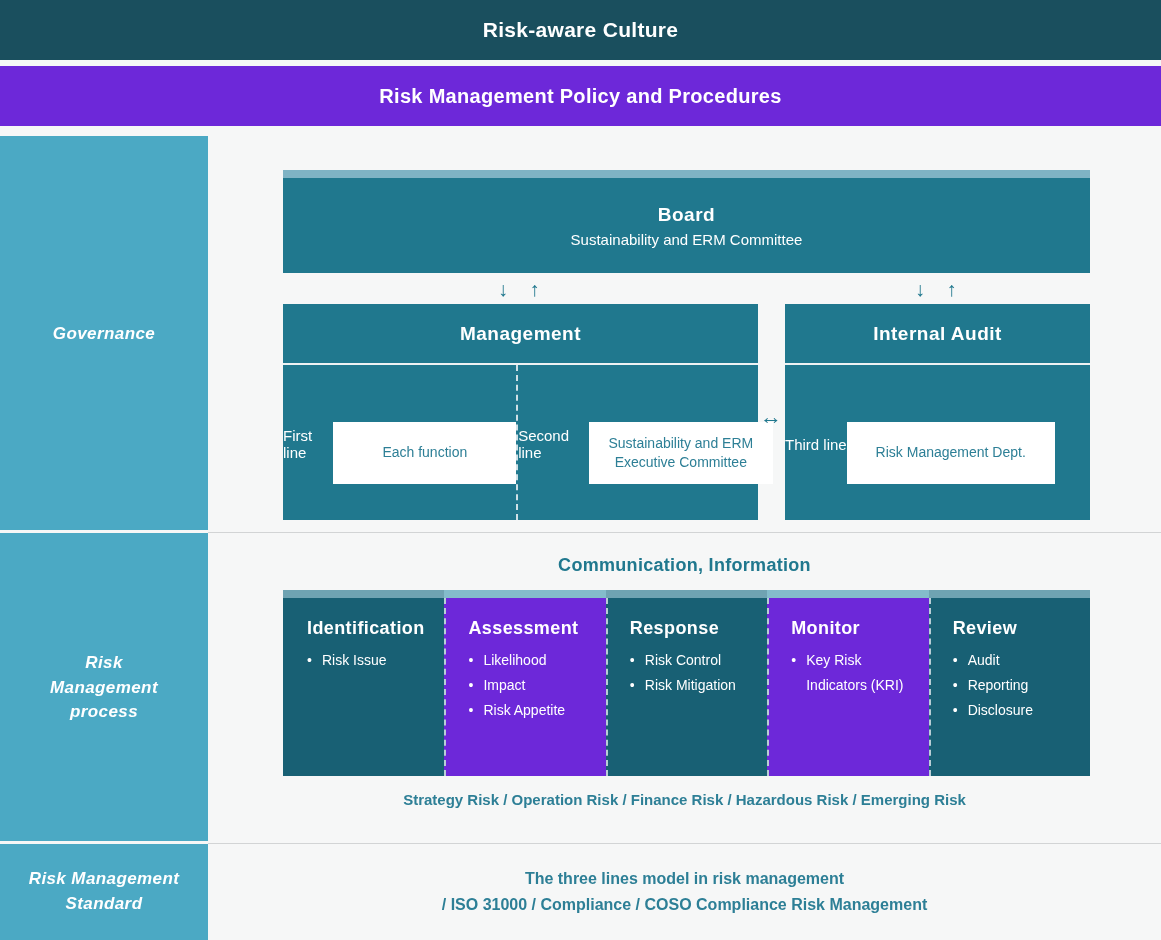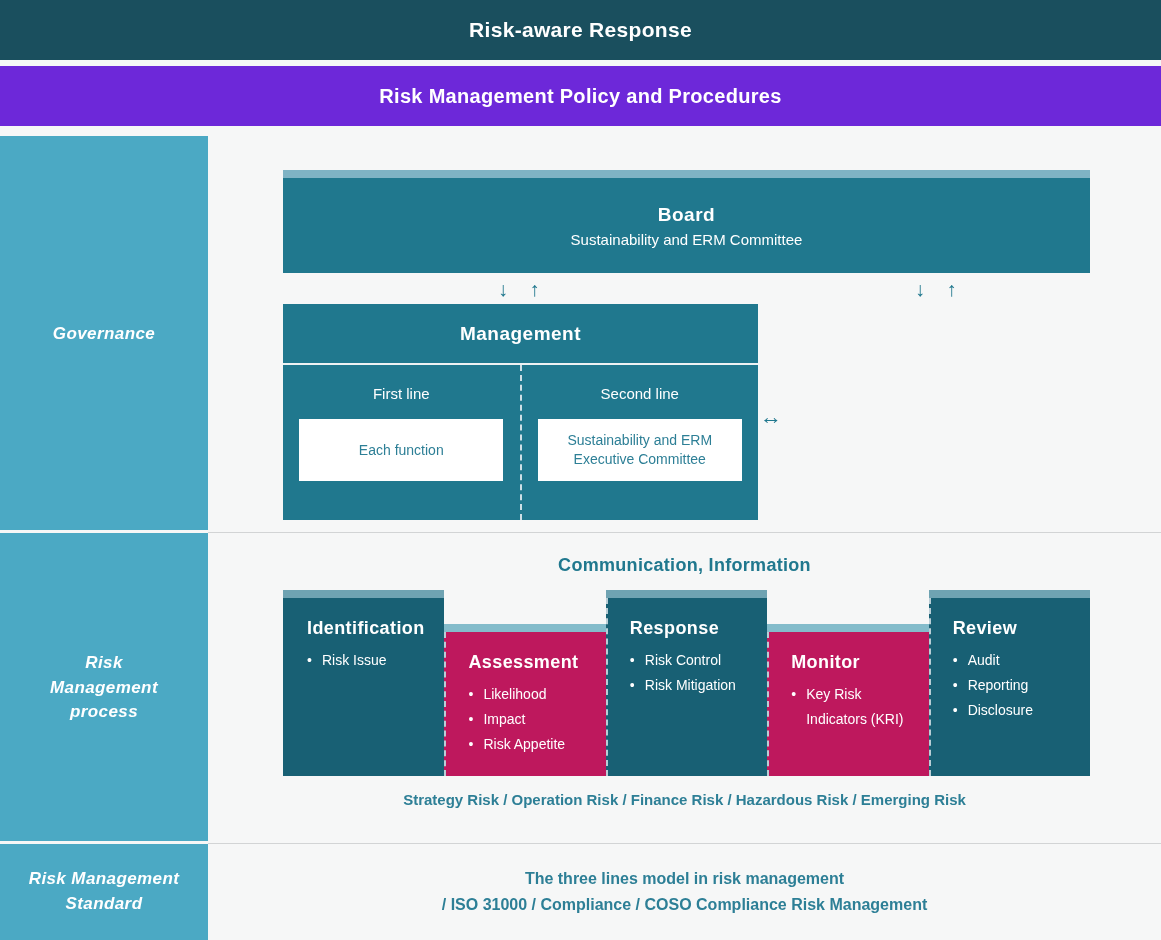--- a/index.html
+++ b/index.html
@@ -58,40 +58,40 @@
 
   #management { left: 75px; top: 168px; width: 475px; height: 216px; }
   #audit      { left: 577px; top: 168px; width: 305px; height: 216px; }
 
   .unit-header { position: absolute; left: 0; top: 0; width: 100%; height: 59px;
                  display: flex; align-items: center; justify-content: center;
                  font-size: 19px; font-weight: bold; letter-spacing: .5px; }
   .unit-sep { position: absolute; left: 0; top: 59px; width: 100%; height: 2px; background: #eef2f3; }
   .unit-body { position: absolute; left: 0; top: 61px; width: 100%; height: 155px; display: flex; }
 
-  .lane { position: relative; flex: 1; display: flex; flex-direction: column; align-items: center; padding-top: 20px; }
+  .lane { position: relative; flex: 1; display: flex; flex-direction: row; align-items: center; padding-top: 20px; }
   .lane + .lane { border-left: 2px dashed #cfe0e6; }
   .lane-title { font-size: 15px; margin-bottom: 17px; }
   .lane-card {
     background: #ffffff; color: #2d7f96; font-size: 14px; line-height: 1.35;
     text-align: center; display: flex; align-items: center; justify-content: center;
     width: 204px; height: 62px; padding: 0 6px;
   }
   #audit .lane-card { width: 208px; }
 
   .harrow { position: absolute; left: 552px; top: 268px; color: #20788e; font-size: 22px; font-weight: bold; }
 
   
   .comm-label { position: absolute; left: 0; top: 22px; width: 100%; text-align: center;
                 color: #20788e; font-size: 18px; font-weight: bold; letter-spacing: .3px; }
 
   .process { position: absolute; left: 75px; top: 57px; width: 807px; height: 186px; display: flex; }
   .pcol { position: relative; flex: 1; padding: 28px 0 0 24px; color: #ffffff; }
   .pcol.dark  { background: #186074; }
-  .pcol.light { background: #be185d; margin-top: 34px; }
+  .pcol.light { background: #6d28d9; }
   .pcol .acc { position: absolute; left: 0; top: 0; width: 100%; height: 8px; }
   .pcol.dark .acc  { background: #6fa3b2; }
   .pcol.light .acc { background: #84bccb; }
   .pcol + .pcol::before { content: ""; position: absolute; left: 0; top: 8px; bottom: 0;
                           border-left: 2px dashed #b9ced6; }
   .pcol-title { font-size: 18px; font-weight: bold; letter-spacing: .4px; margin-bottom: 9px; }
   .pcol ul { list-style: none; }
   .pcol li { font-size: 14px; line-height: 1.8; position: relative; padding-left: 15px; }
   .pcol li::before { content: "\2022"; position: absolute; left: 0; top: 0; }
 
@@ -102,21 +102,21 @@
   .std-text { position: absolute; left: 0; top: 0; width: 100%; height: 100%;
               display: flex; flex-direction: column; align-items: center; justify-content: center;
               color: #2d7f96; font-size: 16px; font-weight: bold; line-height: 1.6; text-align: center; }
 </style>
 </head>
 <body>
 
 <div class="page">
 
   <div class="banner" id="banner-culture">
-    <span>Risk-aware Response</span>
+    <span>Risk-aware Culture</span>
   </div>
 
   <div class="banner" id="banner-policy">
     <span>Risk Management Policy and Procedures</span>
   </div>
 
   <div class="body-area">
 
     <div class="rule" id="rule-1"></div>
     <div class="rule" id="rule-2"></div>
@@ -150,20 +150,30 @@
             </div>
             <div class="lane">
               <div class="lane-title">Second line</div>
               <div class="lane-card">Sustainability and ERM<br>Executive Committee</div>
             </div>
           </div>
         </div>
 
         <div class="harrow">↔</div>
 
+        <div class="box" id="audit">
+          <div class="unit-header">Internal Audit</div>
+          <div class="unit-sep"></div>
+          <div class="unit-body">
+            <div class="lane">
+              <div class="lane-title">Third line</div>
+              <div class="lane-card">Risk Management Dept.</div>
+            </div>
+          </div>
+        </div>
 
       </div>
     </div>
 
     <div class="row" id="row-process">
       <div class="side">
         <span class="pre">Risk<br>Management<br>process</span>
       </div>
       <div class="side-sep" style="top:308px"></div>
 

